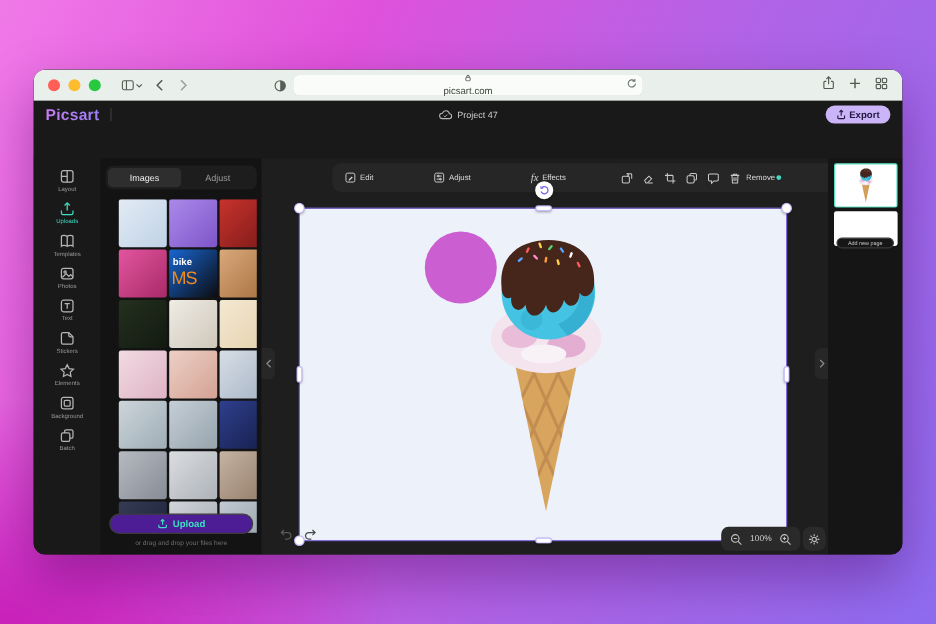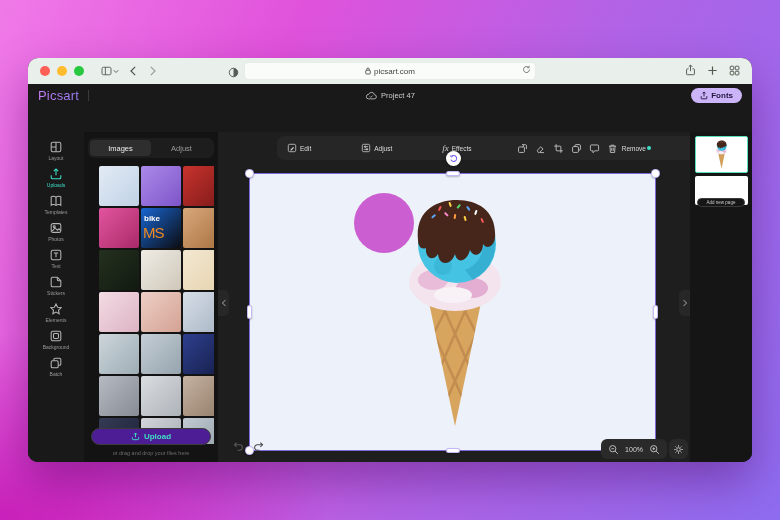--- a/index.html
+++ b/index.html
@@ -15,28 +15,28 @@
     overflow:hidden;box-shadow:0 20px 45px rgba(70,0,90,.4);background:#191919;}
 
   
   .chrome{height:26px;background:#e9efeb;display:flex;align-items:center;padding:0 12px;position:relative;color:#5c635c;}
   .lights{display:flex;gap:7px;margin-right:16px;}
   .light{width:10px;height:10px;border-radius:50%;}
   .chrome-btn{display:flex;align-items:center;justify-content:center;color:#53594f;margin-right:10px;}
   .chrome-btn svg{display:block;}
   .chrome-right{position:absolute;right:12px;top:0;height:26px;display:flex;align-items:center;gap:11px;color:#53594f;}
   .urlbar{position:absolute;left:50%;top:4px;transform:translateX(-50%);width:292px;height:18px;background:#fafcf9;
-    border-radius:5px;display:flex;align-items:center;justify-content:center;font-size:8px;color:#3c423c;gap:3px;box-shadow:inset 0 0 0 0.5px #d7ded7;}
+    border-radius:5px;display:flex;align-items:center;justify-content:center;font-size:8px;color:#3c423c;gap:3px;box-shadow:inset 0 0 0 0.5px #d7ded7;flex-direction:column;}
   .urlbar .reload{position:absolute;right:5px;top:3px;color:#6a706a;}
   .reader-icon{position:absolute;left:50%;top:6px;transform:translateX(-162px);color:#565c56;}
 
   
   .app{position:absolute;left:0;top:26px;right:0;bottom:0;background:#191919;}
   .app-header{height:22px;display:flex;align-items:center;padding:0 10px;position:relative;}
-  .logo{font-size:13px;font-weight:normal;letter-spacing:.2px;
+  .logo{font-size:13px;font-weight:bold;letter-spacing:.2px;
     background:linear-gradient(90deg,#c77df5,#9a7ff7);-webkit-background-clip:text;background-clip:text;color:transparent;}
   .logo-divider{width:1px;height:11px;background:#3a3a3a;margin-left:9px;}
   .project{position:absolute;left:50%;transform:translateX(-50%);display:flex;align-items:center;gap:4px;font-size:7.5px;color:#cfcfcf;}
   .export-btn{margin-left:auto;display:flex;align-items:center;gap:3px;background:#cbb4f8;color:#221741;
     font-size:8px;font-weight:bold;padding:3px 9px;border-radius:9px;}
 
   
   .content{position:absolute;top:48px;left:0;right:0;bottom:0;display:flex;}
 
   .rail{width:56px;background:#191919;padding-top:5px;display:flex;flex-direction:column;align-items:center;flex:none;}
@@ -232,21 +232,21 @@
               <polyline points="6.2,7.2 7.5,8.5 10,6" stroke-width="1.1"></polyline>
             </svg>
           <span>Project 47</span>
         </span>
         <span class="export-btn">
           <svg width="8" height="9" viewBox="0 0 12 13" fill="none" stroke="#221741" stroke-width="1.4">
               <path d="M6 8V1.5"></path>
               <polyline points="3.8,3.4 6,1.2 8.2,3.4"></polyline>
               <path d="M1.8 7.5v3a1 1 0 0 0 1 1h6.4a1 1 0 0 0 1-1v-3"></path>
             </svg>
-          <span>Fonts</span>
+          <span>Export</span>
         </span>
       </div>
 
       <div class="content">
 
         <div class="rail">
           <div class="rail-item">
             <svg width="14" height="14" viewBox="0 0 16 16" fill="none" stroke="currentColor" stroke-width="1.2">
                 <rect x="2.5" y="2.5" width="11" height="11" rx="2"></rect>
                 <line x1="8" y1="2.5" x2="8" y2="13.5"></line>

